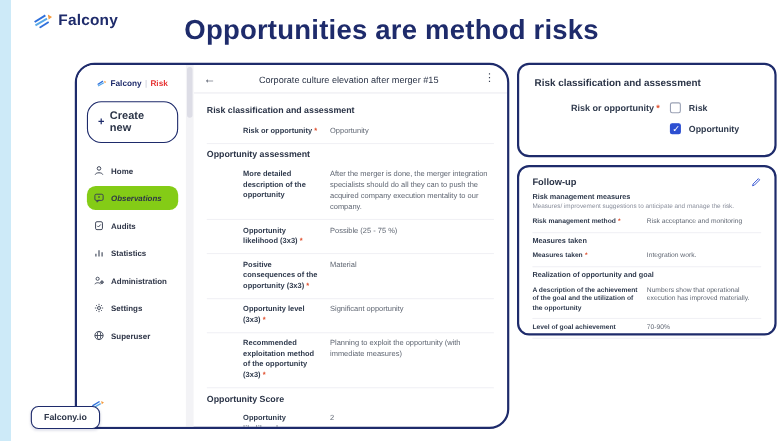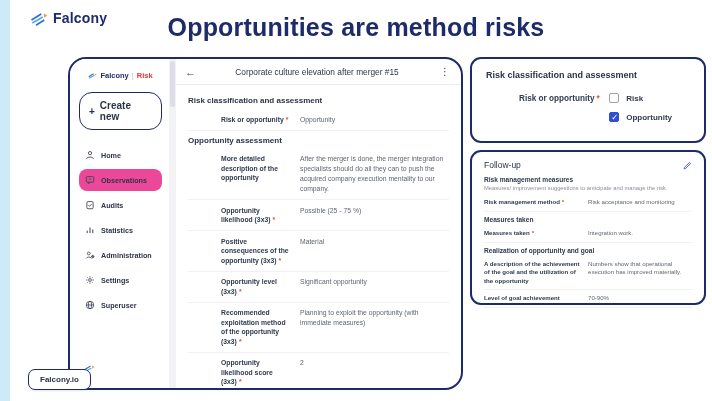--- a/index.html
+++ b/index.html
@@ -26,21 +26,21 @@
   .sb-logo .bar { font-size:7.5px; color:#c3c6d4; }
   .sb-logo .r { font-size:7.5px; font-weight:bold; color:#e63232; }
   .create-btn { display:flex; align-items:center; gap:5px; justify-content:flex-start;
     border:1.5px solid #1e2b6b; border-radius:13px; padding:7px 9px; margin-bottom:14px;
     background:#fff; cursor:pointer; }
   .create-btn .plus { font-size:10px; font-weight:bold; color:#1e2b6b; line-height:7px; }
   .create-btn .txt { font-size:10px; font-weight:bold; color:#2b3447; }
   .nav { display:flex; flex-direction:column; gap:3px; }
   .nav-item { display:flex; align-items:flex-end; gap:6px; padding:6px 6px; border-radius:8px;
     color:#3a4254; cursor:pointer; }
-  .nav-item.active { background:#ec4899; }
+  .nav-item.active { background:#84cc16;font-style:italic; }
   .nav-item .lab { font-size:7.2px; font-weight:600; color:#2e3547; white-space:nowrap; }
   .nav-item svg { flex:0 0 auto; }
   .sb-spacer { flex:1; }
   .sb-foot { padding:2px 0 2px 4px; }
 
   
   .scroll-strip { width:7px; background:#f3f3f6; position:relative; }
   .scroll-thumb { position:absolute; top:2px; left:1px; width:5px; height:46px; background:#dddde6; border-radius:3px; }
 
   
@@ -66,21 +66,21 @@
   .risk-row .flab { font-size:8.2px; }
   .cb-col { margin-left:auto; margin-right:18px; display:flex; flex-direction:column; gap:9px; }
   .cb-line { display:flex; align-items:center; gap:7px; cursor:pointer; }
   .cb { width:10px; height:10px; border:1.6px solid #9aa1b4; border-radius:2px; background:#fff; position:relative; }
   .cb.checked { background:#2d4fd1; border-color:#2d4fd1; }
   .cb.checked:after { content:"✓"; position:absolute; left:1px; top:-1.5px; color:#fff; font-size:8.5px; font-weight:bold; }
   .cb-lab { font-size:8px; color:#2f3a4d; font-weight:600; }
 
   .follow-card { left:470px; top:150px; width:236px; height:155px; padding:8px 12px; }
   .fc-head { display:flex; align-items:center; margin-bottom:6px; }
-  .fc-title { font-size:8.5px; font-weight:normal; color:#2b3447; }
+  .fc-title { font-size:8.5px; font-weight:bold; color:#2b3447; }
   .fc-edit { margin-left:auto; cursor:pointer; }
   .sub-h { font-size:6.6px; font-weight:bold; color:#2f3a4d; margin:4px 0 2px 0; }
   .help { font-size:5.8px; color:#8a8f9c; margin-bottom:3px; }
   .crow { display:grid; grid-template-columns:96px 1fr; column-gap:8px;
     padding:4px 0; border-bottom:1px solid #f1f1f5; }
   .crow .lab { font-size:6.1px; font-weight:600; color:#2f3a4d; line-height:1.4; }
   .crow .val { font-size:6.1px; color:#5f6672; line-height:1.45; }
 
   .footer-badge { position:absolute; left:28px; top:369px; background:#fff; border:1.6px solid #1e2b6b;
     border-radius:7px; padding:5px 11px; font-size:8px; font-weight:bold; color:#2b3447;
@@ -245,20 +245,21 @@
         </div>
         <div class="frow">
           <span class="flab req">Opportunity level (3x3)</span>
           <span class="fval">Significant opportunity</span>
         </div>
         <div class="frow">
           <span class="flab req">Recommended exploitation method of the opportunity (3x3)</span>
           <span class="fval">Planning to exploit the opportunity (with immediate measures)</span>
         </div>
 
+        <div class="sec-h">Opportunity Score</div>
         <div class="frow">
           <span class="flab req">Opportunity likelihood score (3x3)</span>
           <span class="fval">2</span>
         </div>
         <div class="frow">
           <span class="flab req">Positive consequences of the opportunity score (3x3)</span>
           <span class="fval">3</span>
         </div>
 
       </div>

